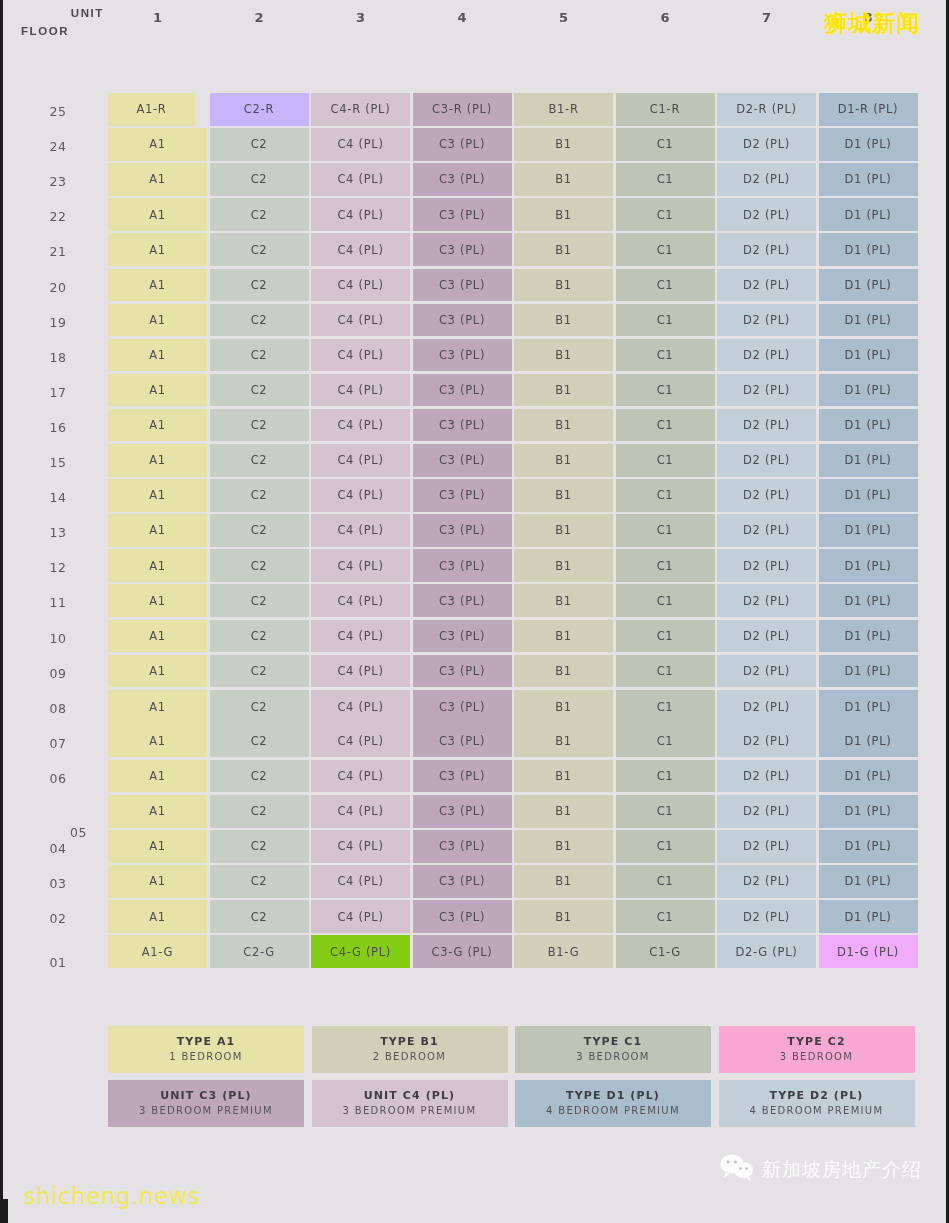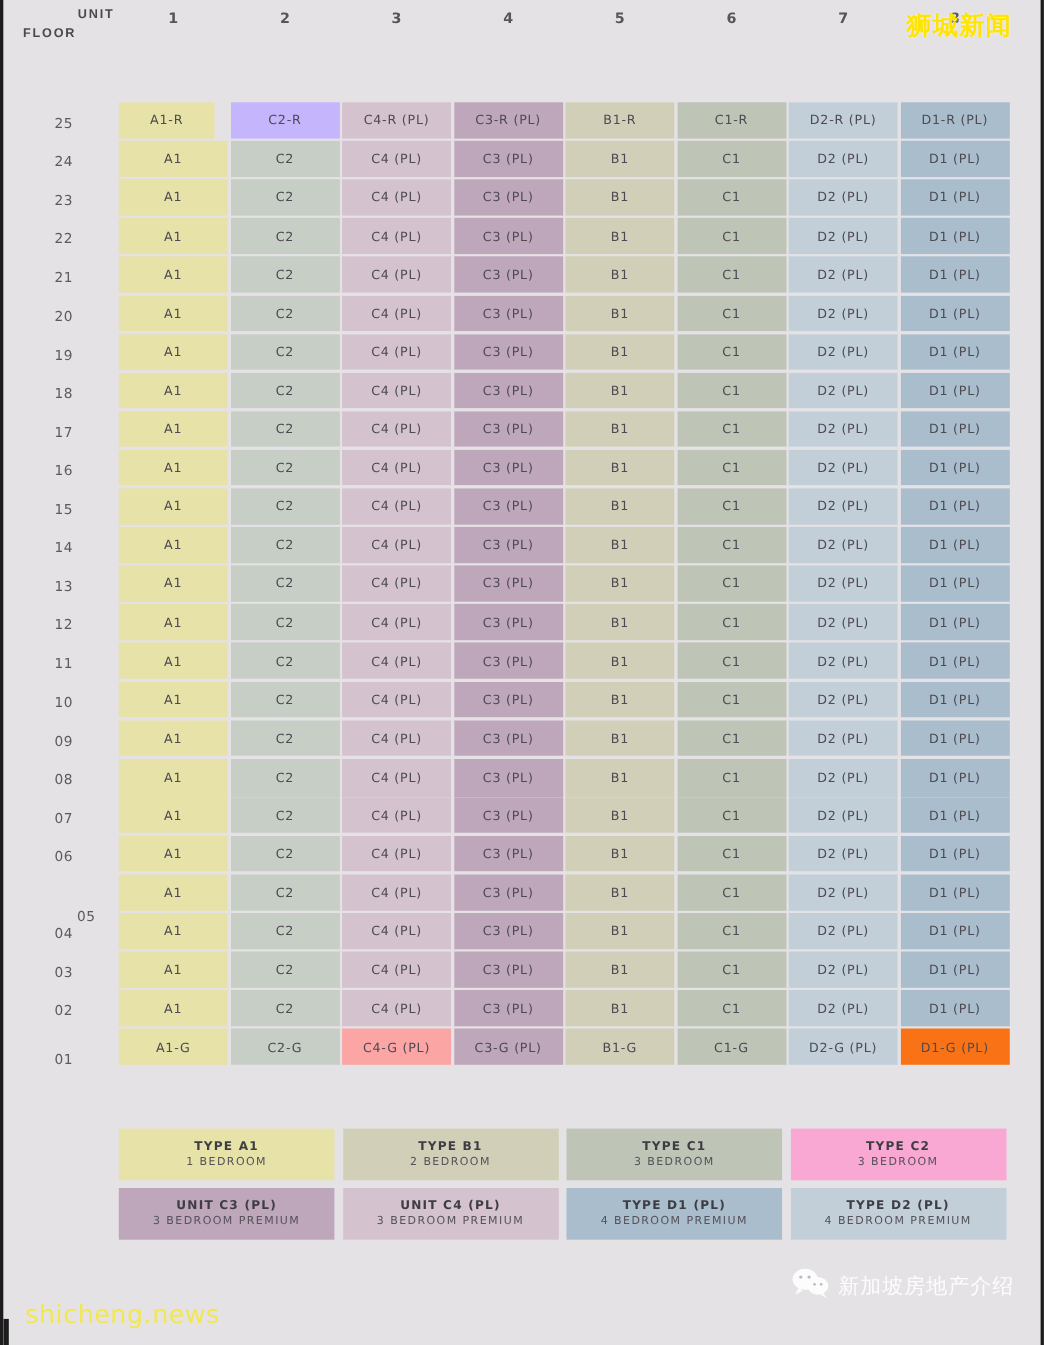--- a/index.html
+++ b/index.html
@@ -381,26 +381,26 @@
       <div class="cell" style="left: 206.5px; top: 855.3px; width: 99px; height: 32.6px; background: rgb(198, 206, 198);">C2</div>
       <div class="cell" style="left: 308px; top: 855.3px; width: 99px; height: 32.6px; background: rgb(212, 195, 206);">C4 (PL)</div>
       <div class="cell" style="left: 409.5px; top: 855.3px; width: 99px; height: 32.6px; background: rgb(191, 167, 187);">C3 (PL)</div>
       <div class="cell" style="left: 511px; top: 855.3px; width: 99px; height: 32.6px; background: rgb(210, 207, 184);">B1</div>
       <div class="cell" style="left: 612.5px; top: 855.3px; width: 99px; height: 32.6px; background: rgb(190, 196, 182);">C1</div>
       <div class="cell" style="left: 714px; top: 855.3px; width: 99px; height: 32.6px; background: rgb(194, 207, 217);">D2 (PL)</div>
       <div class="cell" style="left: 815.5px; top: 855.3px; width: 99px; height: 32.6px; background: rgb(169, 189, 204);">D1 (PL)</div>
       <div class="floor-lbl-cell" style="top: 910px; text-align: center;">01</div>
       <div class="cell ground" style="left: 105px; top: 890.4px; width: 99px; height: 32.6px; background: rgb(230, 226, 168);">A1-G</div>
       <div class="cell ground" style="left: 206.5px; top: 890.4px; width: 99px; height: 32.6px; background: rgb(198, 206, 198);">C2-G</div>
-      <div class="cell ground" style="left: 308px; top: 890.4px; width: 99px; height: 32.6px; background: #fca5a5;">C4-G (PL)</div>
+      <div class="cell ground" style="left: 308px; top: 890.4px; width: 99px; height: 32.6px; background: #84cc16;">C4-G (PL)</div>
       <div class="cell ground" style="left: 409.5px; top: 890.4px; width: 99px; height: 32.6px; background: rgb(191, 167, 187);">C3-G (PL)</div>
       <div class="cell ground" style="left: 511px; top: 890.4px; width: 99px; height: 32.6px; background: rgb(210, 207, 184);">B1-G</div>
       <div class="cell ground" style="left: 612.5px; top: 890.4px; width: 99px; height: 32.6px; background: rgb(190, 196, 182);">C1-G</div>
       <div class="cell ground" style="left: 714px; top: 890.4px; width: 99px; height: 32.6px; background: rgb(194, 207, 217);">D2-G (PL)</div>
-      <div class="cell ground" style="left: 815.5px; top: 890.4px; width: 99px; height: 32.6px; background: #f97316;">D1-G (PL)</div>
+      <div class="cell ground" style="left: 815.5px; top: 890.4px; width: 99px; height: 32.6px; background: #f0abfc;">D1-G (PL)</div>
     </div>
 
   <div class="legend" id="legend">
       <div class="legend-box" style="left: 105px; top: 0px; width: 196px; background: rgb(230, 226, 168);">
         <div class="lg-title">TYPE A1</div>
         <div class="lg-sub">1 BEDROOM</div>
       </div>
       <div class="legend-box" style="left: 308.5px; top: 0px; width: 196px; background: rgb(210, 207, 184);">
         <div class="lg-title">TYPE B1</div>
         <div class="lg-sub">2 BEDROOM</div>

